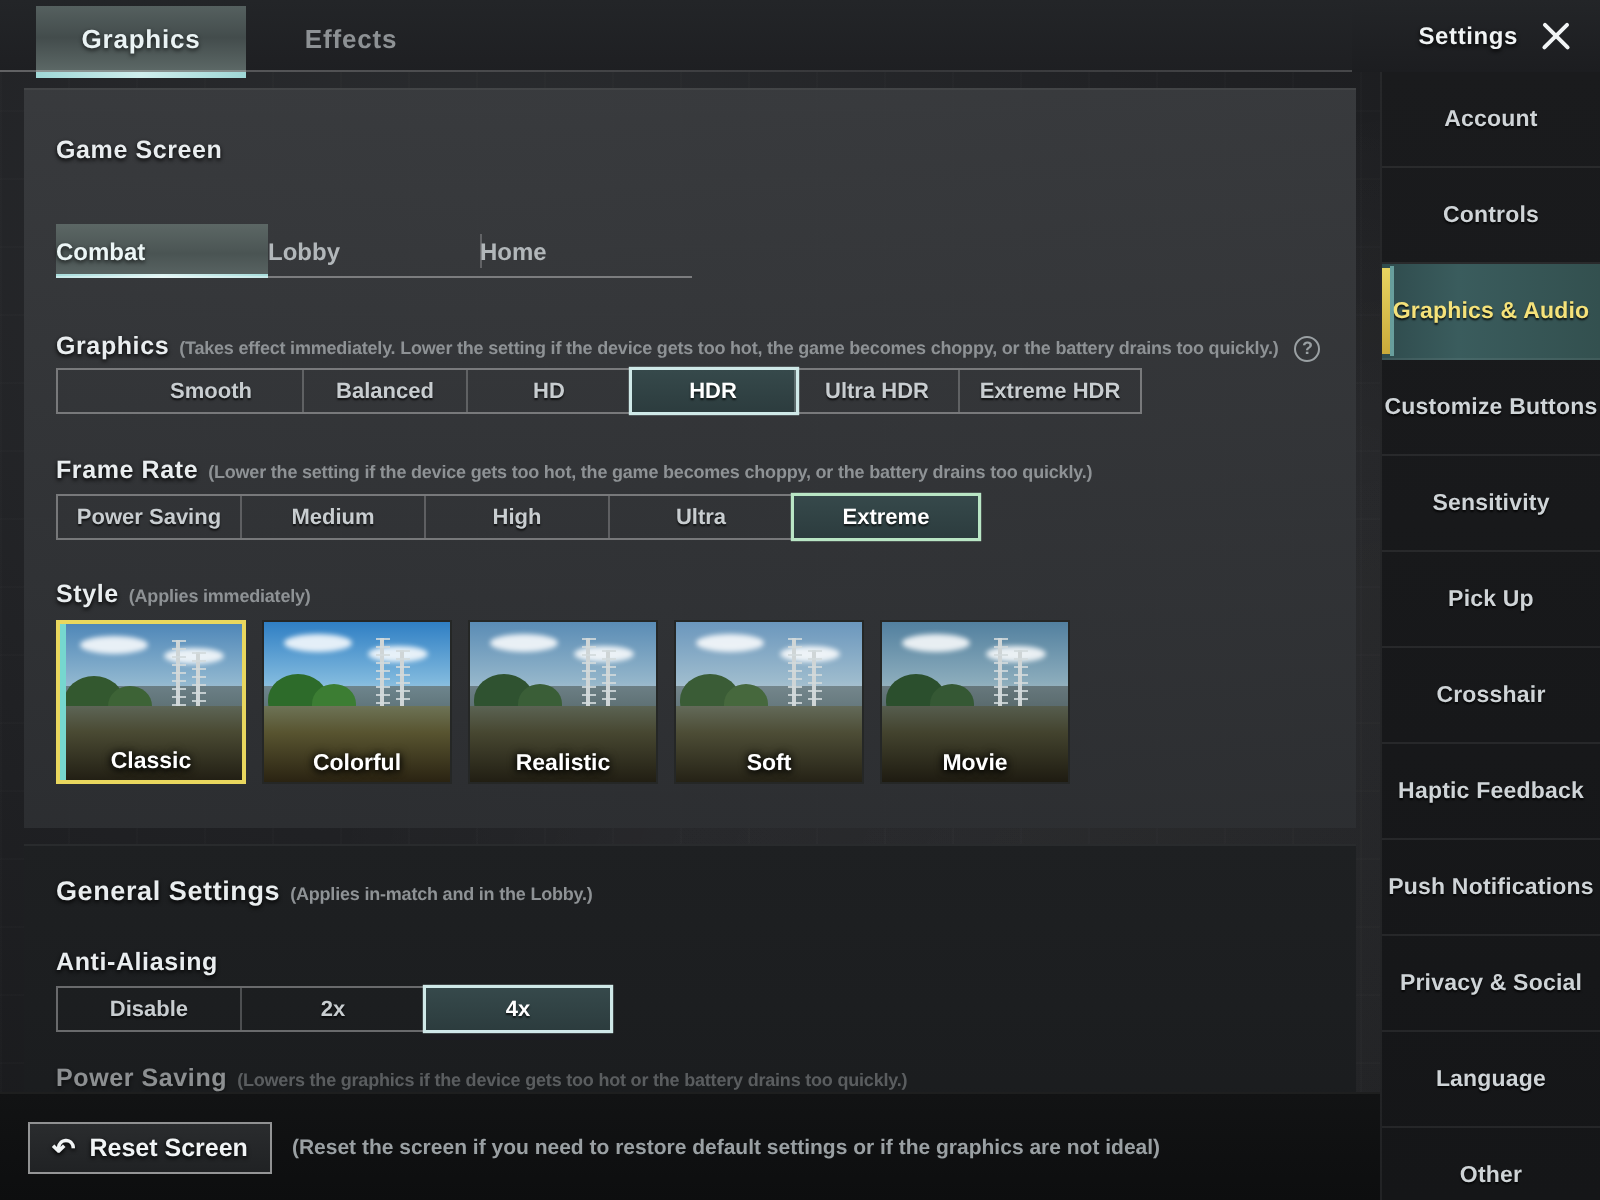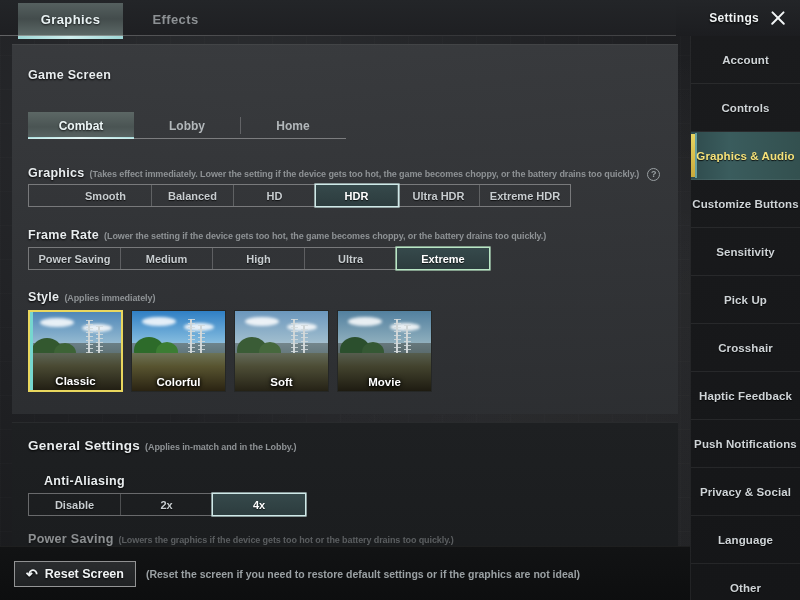--- a/index.html
+++ b/index.html
@@ -109,21 +109,21 @@
   .sec-title{ font-size:12.5px; font-weight:bold; color:#e9edef; letter-spacing:.3px; text-shadow:0 1px 2px #000; }
   .sec-note{ font-size:9px; color:#8e9295; font-weight:bold; letter-spacing:-.1px; }
 
   
   .subtabs{ display:flex; align-items:stretch; height:27px; position:relative; }
   .subtabs:after{
     content:""; position:absolute; left:0; right:0; bottom:0; height:1px;
     background:rgba(255,255,255,.35);
   }
   .subtab{
-    width:106px; display:flex; align-items:center; justify-content:center;
+    width:106px; display:flex; align-items:center; 
     font-size:12px; font-weight:bold; color:#b2b7ba; cursor:pointer; position:relative;
   }
   .subtab.sep:before{
     content:""; position:absolute; left:0; top:5px; bottom:5px; width:1px; background:rgba(255,255,255,.22);
   }
   .subtab.active{
     color:#ecf6f6;
     background:linear-gradient(180deg,#5c6765 0%,#4a5453 55%,#5a6564 100%);
     text-shadow:0 1px 2px rgba(0,0,0,.75);
   }
@@ -354,20 +354,33 @@
         <div class="hill" style="background:linear-gradient(180deg,#6e858d,#5d7277);"></div>
         <div class="tower" style="left:58px; top:8px; height:40px;"></div>
         <div class="tower" style="left:68px; top:14px; height:34px;"></div>
         <div class="tree" style="left:2px; top:26px; width:30px; height:26px; background:#2d6b2a;"></div>
         <div class="tree" style="left:24px; top:31px; width:22px; height:20px; background:#3c7d33;"></div>
         <div class="hut" style="left:50px; top:44px; width:11px; height:6px; background:#a8613a;"></div>
         <div class="ground" style="background:linear-gradient(180deg,#6d7356 0%,#585430 35%,#2a2312 100%);"></div>
         <div class="thumb-label">Colorful</div>
       </div>
 
+      <div class="thumb">
+        <div class="sky" style="background:linear-gradient(180deg,#5a8cb5,#93b5ca 70%,#bccbd3);"></div>
+        <div class="cloud" style="left:10px; top:6px; width:34px; height:9px;"></div>
+        <div class="cloud" style="left:52px; top:12px; width:30px; height:8px;"></div>
+        <div class="hill" style="background:linear-gradient(180deg,#6c7f85,#5b6d70);"></div>
+        <div class="tower" style="left:58px; top:8px; height:40px;"></div>
+        <div class="tower" style="left:68px; top:14px; height:34px;"></div>
+        <div class="tree" style="left:2px; top:26px; width:30px; height:26px; background:#2f5230;"></div>
+        <div class="tree" style="left:24px; top:31px; width:22px; height:20px; background:#3a5e37;"></div>
+        <div class="hut" style="left:50px; top:44px; width:11px; height:6px;"></div>
+        <div class="ground" style="background:linear-gradient(180deg,#5b6353 0%,#474731 35%,#211e13 100%);"></div>
+        <div class="thumb-label">Realistic</div>
+      </div>
 
       <div class="thumb">
         <div class="sky" style="background:linear-gradient(180deg,#6b97bd,#9dbbcd 70%,#c2ced5);"></div>
         <div class="cloud" style="left:10px; top:6px; width:34px; height:9px;"></div>
         <div class="cloud" style="left:52px; top:12px; width:30px; height:8px;"></div>
         <div class="hill" style="background:linear-gradient(180deg,#74868c,#63767a);"></div>
         <div class="tower" style="left:58px; top:8px; height:40px;"></div>
         <div class="tower" style="left:68px; top:14px; height:34px;"></div>
         <div class="tree" style="left:2px; top:26px; width:30px; height:26px; background:#3a5c36;"></div>
         <div class="tree" style="left:24px; top:31px; width:22px; height:20px; background:#46683d;"></div>
@@ -391,21 +404,21 @@
       </div>
     </div>
   </div>
 
   <div class="panel" id="panelGeneral">
     <div style="position:absolute; left:16px; top:16px; display:flex; align-items:baseline; gap:5px;">
       <span class="sec-title" style="font-size:13.5px;">General Settings</span>
       <span class="sec-note">(Applies in-match and in the Lobby.)</span>
     </div>
 
-    <div style="position:absolute; left:32px; top:52px; display:flex; align-items:baseline; gap:5px;justify-content:center;">
+    <div style="position:absolute; left:16px; top:52px; display:flex; align-items:baseline; gap:5px;justify-content:center;">
       <span class="sec-title">Anti-Aliasing</span>
     </div>
     <div class="optrow" style="position:absolute; left:16px; top:71px;">
       <div class="opt" style="width:92px;">
           <span>Disable</span>
         </div>
       <div class="opt" style="width:92px;">
           <span>2x</span>
         </div>
       <div class="opt selected" style="width:92px;">

